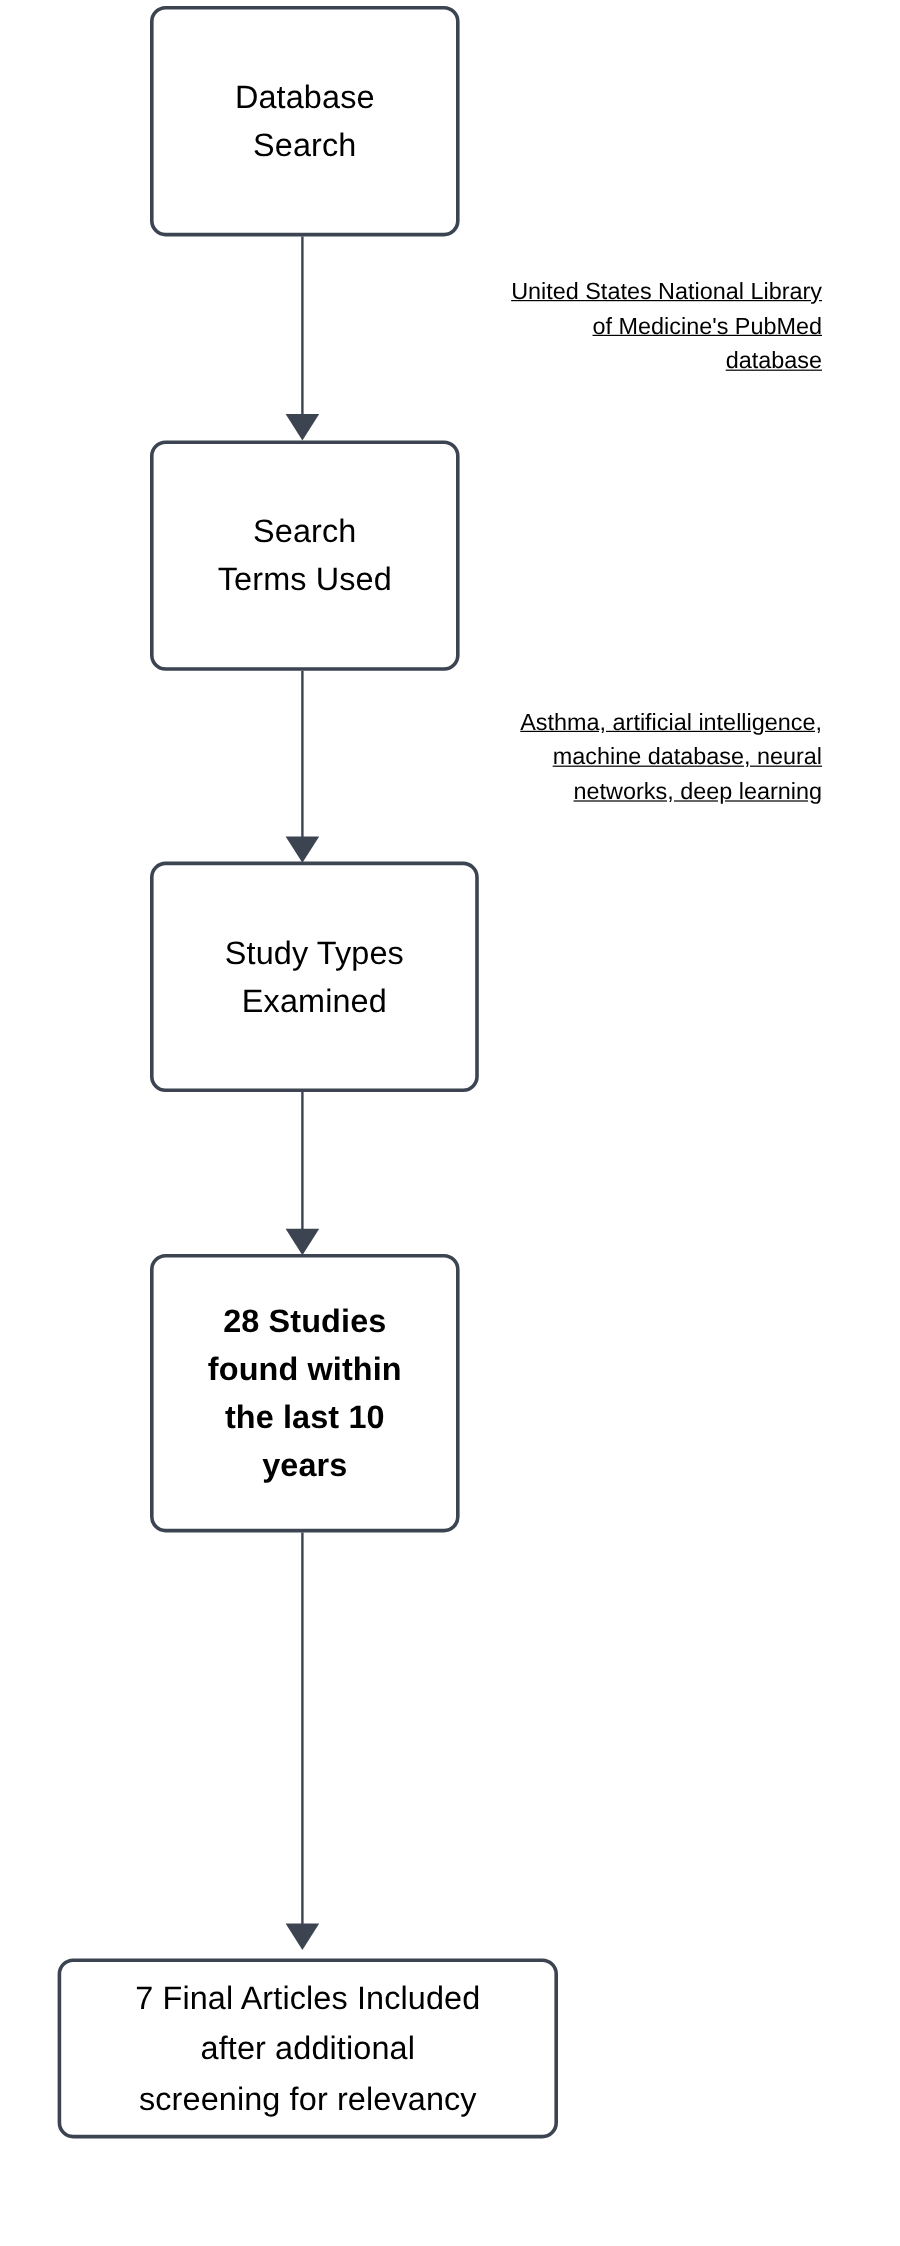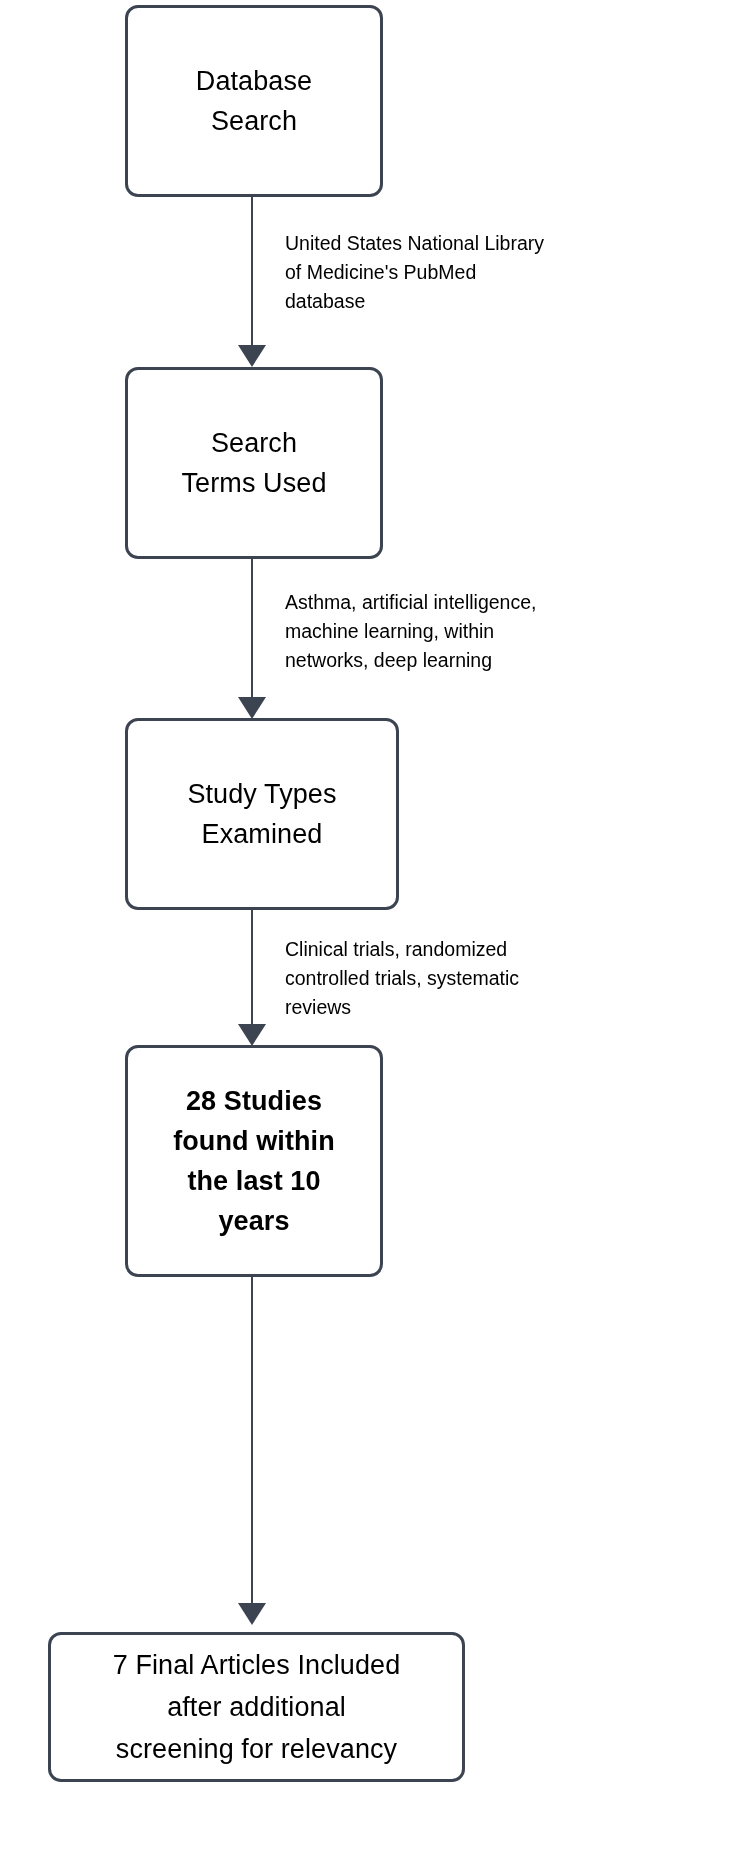--- a/index.html
+++ b/index.html
@@ -83,22 +83,23 @@
   .arrow-4 { top: 1603px; }
 
   
   .edge-label {
     position: absolute;
     left: 245px;
     width: 400px;
     color: #000000;
     font-size: 19.5px;
     line-height: 29px;
-    text-align: left;
+    text-align: right;
     white-space: pre-line;
+    text-decoration: underline;
   }
   .edge-label-1 { top: 229px; }
   .edge-label-2 { top: 588px; }
   .edge-label-3 { top: 935px; }
 </style>
 </head>
 <body>
 
 <div id="flow">
 
@@ -114,33 +115,30 @@
 database</div>
 
   <div class="node node-2">
     <span class="node-label">Search
 Terms Used</span>
   </div>
 
   <div class="edge-line edge-2"></div>
   <div class="arrow-head arrow-2"></div>
   <div class="edge-label edge-label-2">Asthma, artificial intelligence,
-machine learning, within
+machine database, neural
 networks, deep learning</div>
 
   <div class="node node-3">
     <span class="node-label">Study Types
 Examined</span>
   </div>
 
   <div class="edge-line edge-3"></div>
   <div class="arrow-head arrow-3"></div>
-  <div class="edge-label edge-label-3">Clinical trials, randomized
-controlled trials, systematic
-reviews</div>
 
   <div class="node node-4">
     <span class="node-label">28 Studies
 found within
 the last 10
 years</span>
   </div>
 
   <div class="edge-line edge-4"></div>
   <div class="arrow-head arrow-4"></div>

